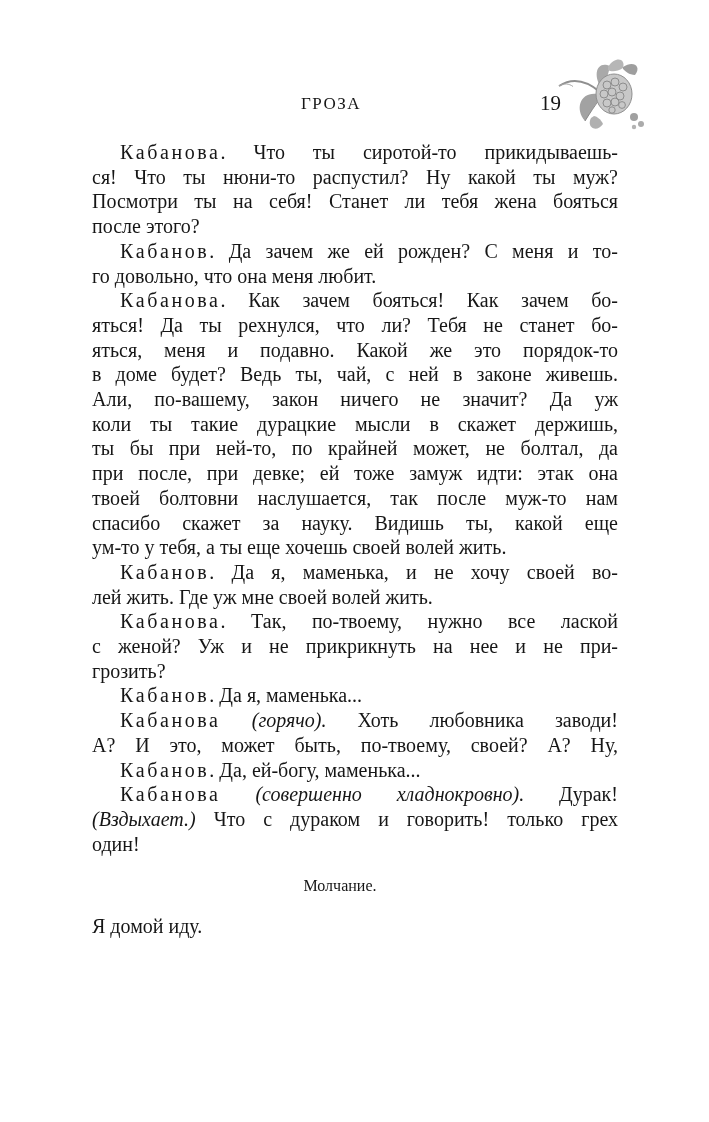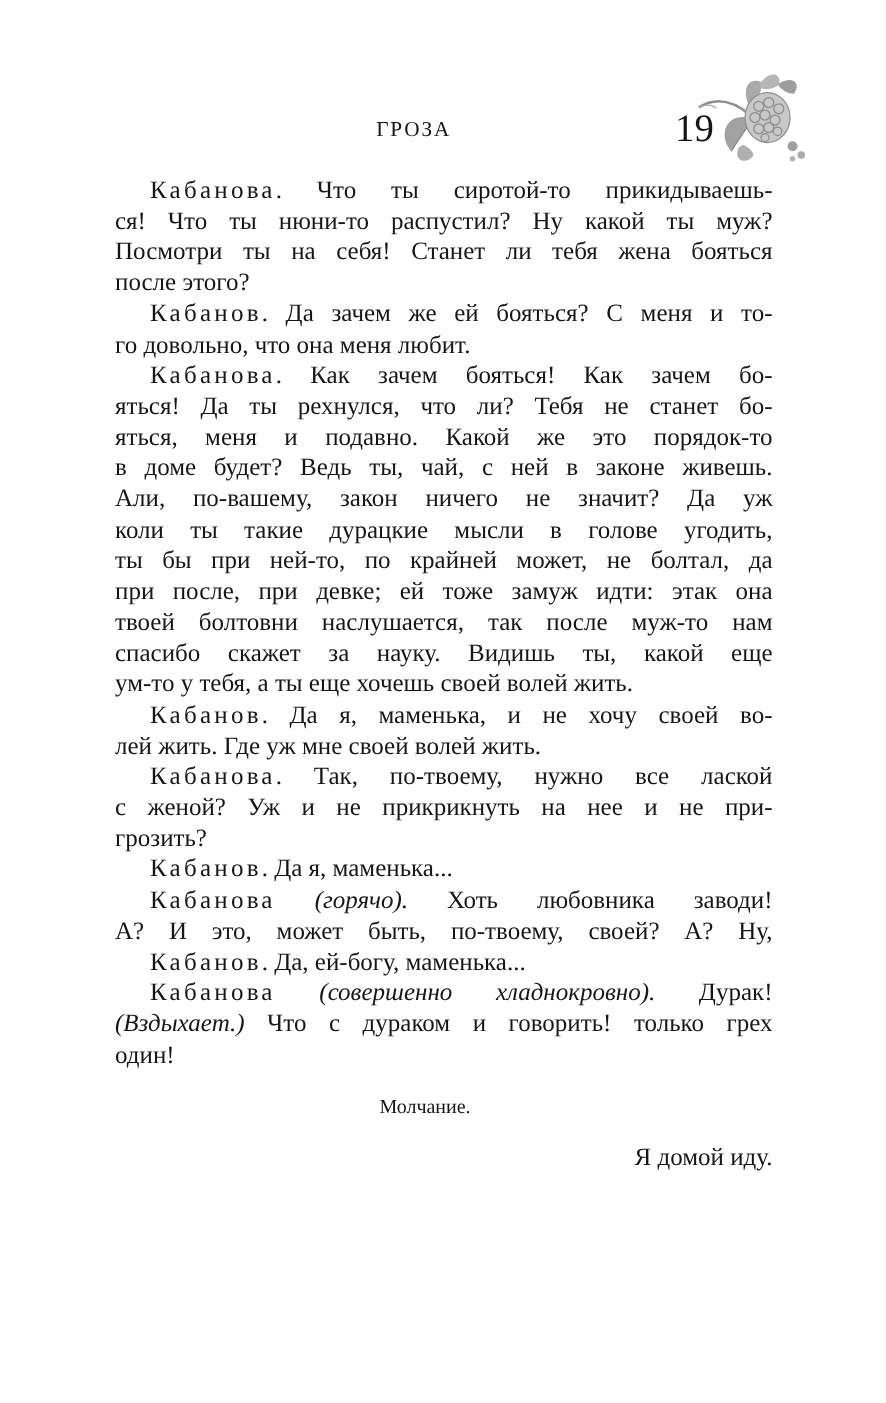--- a/index.html
+++ b/index.html
@@ -12,38 +12,38 @@
     font-family: "Liberation Serif", "DejaVu Serif", serif;
     overflow: hidden;
   }
   .running-title {
     position: absolute; left: 92px; top: 94px; width: 526px;
     text-align: center; font-size: 17px; letter-spacing: 1.5px;
     transform: translateX(-24px);
   }
   .page-number {
     position: absolute; left: 540px; top: 90px;
-    font-size: 31px; line-height: 26px;
+    font-size: 21px; line-height: 26px;
   }
   .ornament { position: absolute; left: 557px; top: 55px; width: 88px; height: 76px; }
   .column {
     position: absolute; left: 92px; top: 140px; width: 526px;
     font-size: 20px; line-height: 24.7px;
   }
   .line { text-align: justify; text-align-last: justify; }
   .line.last { text-align-last: left; }
   .line.indent { text-indent: 28px; }
   .speaker { letter-spacing: 2.6px; }
   .italic { font-style: italic; }
   .stage-direction {
     margin-top: 18px; text-align: center;
     font-size: 16px; line-height: 24px;
     transform: translateX(-15px);
   }
-  .closing { margin-top: 16px; text-align: right; }
+  .closing { margin-top: 16px; text-align: left; }
 </style>
 </head>
 <body>
 
 <div class="page">
 
   <div class="running-title">ГРОЗА</div>
 
   <div class="page-number">19</div>
 
@@ -80,30 +80,30 @@
 
   <div class="column">
     <div>
         <div>
           <div class="line indent"><span class="speaker">Кабанова</span><span class="plain">. Что ты сиротой-то прикидываешь-</span></div>
           <div class="line"><span class="plain">ся! Что ты нюни-то распустил? Ну какой ты муж?</span></div>
           <div class="line"><span class="plain">Посмотри ты на себя! Станет ли тебя жена бояться</span></div>
           <div class="line last"><span class="plain">после этого?</span></div>
         </div>
         <div>
-          <div class="line indent"><span class="speaker">Кабанов</span><span class="plain">. Да зачем же ей бояться? С меня и то-</span></div>
+          <div class="line indent"><span class="speaker">Кабанов</span><span class="plain">. Да зачем же ей рожден? С меня и то-</span></div>
           <div class="line last"><span class="plain">го довольно, что она меня любит.</span></div>
         </div>
         <div>
           <div class="line indent"><span class="speaker">Кабанова</span><span class="plain">. Как зачем бояться! Как зачем бо-</span></div>
           <div class="line"><span class="plain">яться! Да ты рехнулся, что ли? Тебя не станет бо-</span></div>
           <div class="line"><span class="plain">яться, меня и подавно. Какой же это порядок-то</span></div>
           <div class="line"><span class="plain">в доме будет? Ведь ты, чай, с ней в законе живешь.</span></div>
           <div class="line"><span class="plain">Али, по-вашему, закон ничего не значит? Да уж</span></div>
-          <div class="line"><span class="plain">коли ты такие дурацкие мысли в голове угодить,</span></div>
+          <div class="line"><span class="plain">коли ты такие дурацкие мысли в скажет держишь,</span></div>
           <div class="line"><span class="plain">ты бы при ней-то, по крайней может, не болтал, да</span></div>
           <div class="line"><span class="plain">при после, при девке; ей тоже замуж идти: этак она</span></div>
           <div class="line"><span class="plain">твоей болтовни наслушается, так после муж-то нам</span></div>
           <div class="line"><span class="plain">спасибо скажет за науку. Видишь ты, какой еще</span></div>
           <div class="line last"><span class="plain">ум-то у тебя, а ты еще хочешь своей волей жить.</span></div>
         </div>
         <div>
           <div class="line indent"><span class="speaker">Кабанов</span><span class="plain">. Да я, маменька, и не хочу своей во-</span></div>
           <div class="line last"><span class="plain">лей жить. Где уж мне своей волей жить.</span></div>
         </div>

